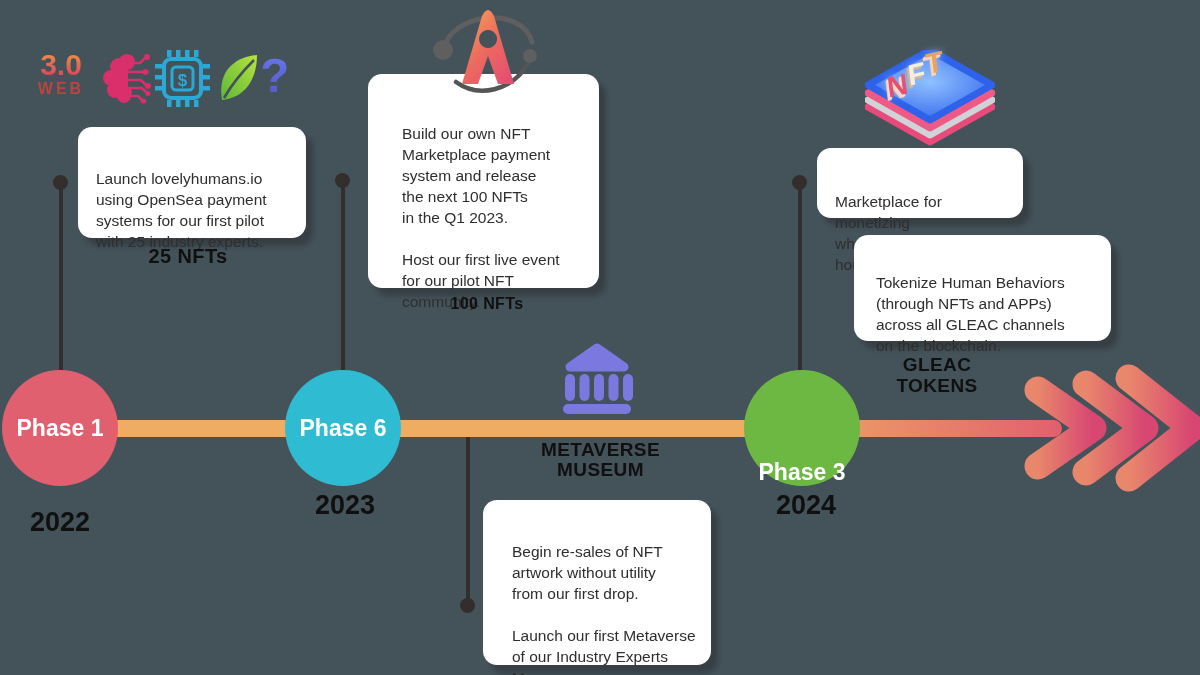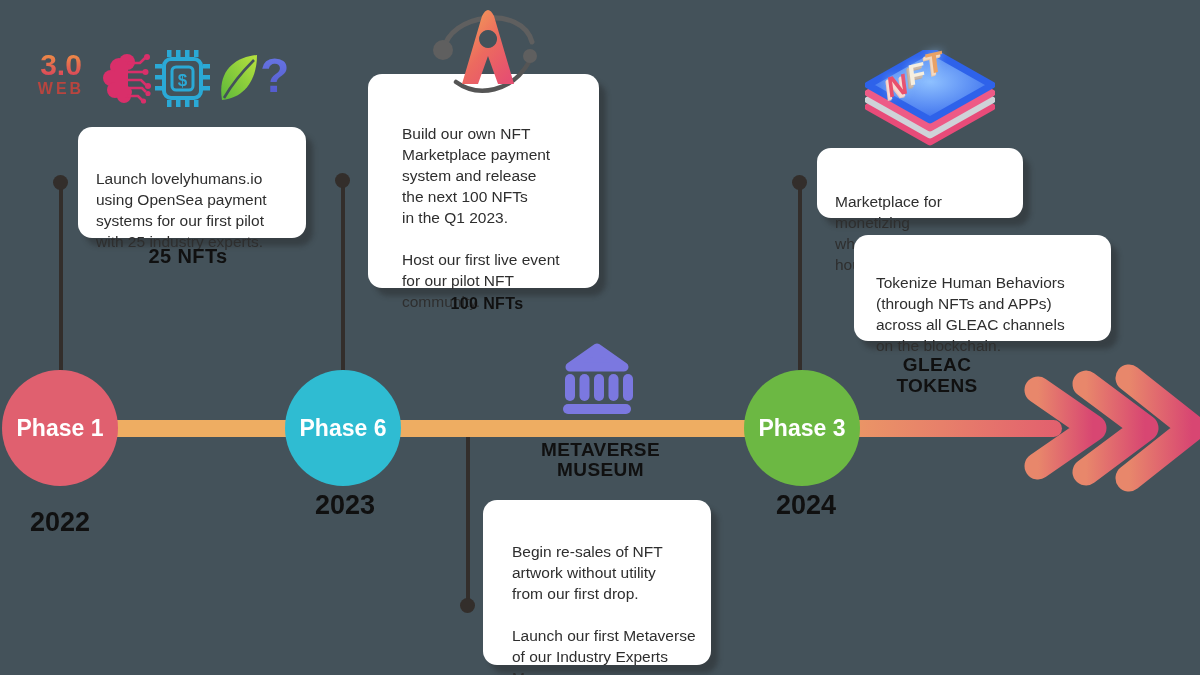--- a/index.html
+++ b/index.html
@@ -186,21 +186,21 @@
       <polyline points="1129,378 1192,428 1129,478"></polyline>
     </g>
   </svg>
 
   <div class="circle" style="left:2px;top:370px;background:#e0606f;">
     <span>Phase 1</span>
   </div>
   <div class="circle" style="left:285px;top:370px;background:#2fbcd2;">
     <span>Phase 6</span>
   </div>
-  <div class="circle" style="left:744px;top:370px;background:#6cb843;">
+  <div class="circle" style="left:744px;top:370px;background:#6cb843;align-items:flex-end;">
     <span>Phase 3</span>
   </div>
   <div class="year" style="left:0px;top:487px;margin-top:20px;">2022</div>
   <div class="year" style="left:285px;top:490px;">2023</div>
   <div class="year" style="left:746px;top:490px;">2024</div>
 
   <svg class="svgabs" style="left:558px;top:340px;" width="80" height="76" viewBox="0 0 80 76">
     <g fill="#7b78e0" stroke="#7b78e0">
       <path d="M12,27 L39,8 L66,27 Z" stroke-width="9" stroke-linejoin="round"></path>
       <rect x="7" y="34" width="10" height="27" rx="5" stroke="none"></rect>

